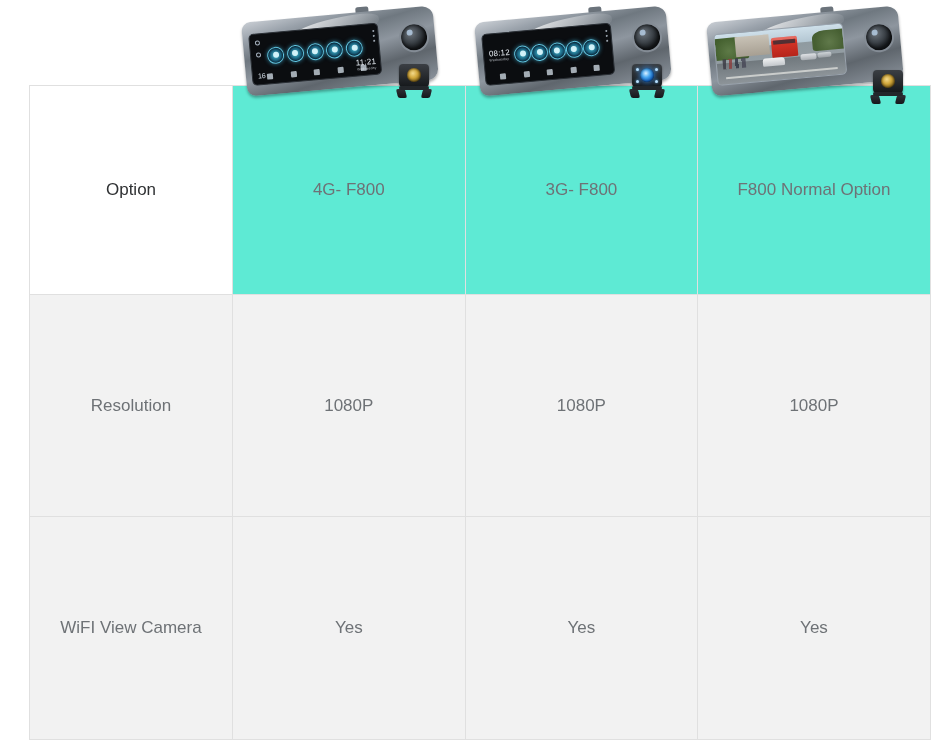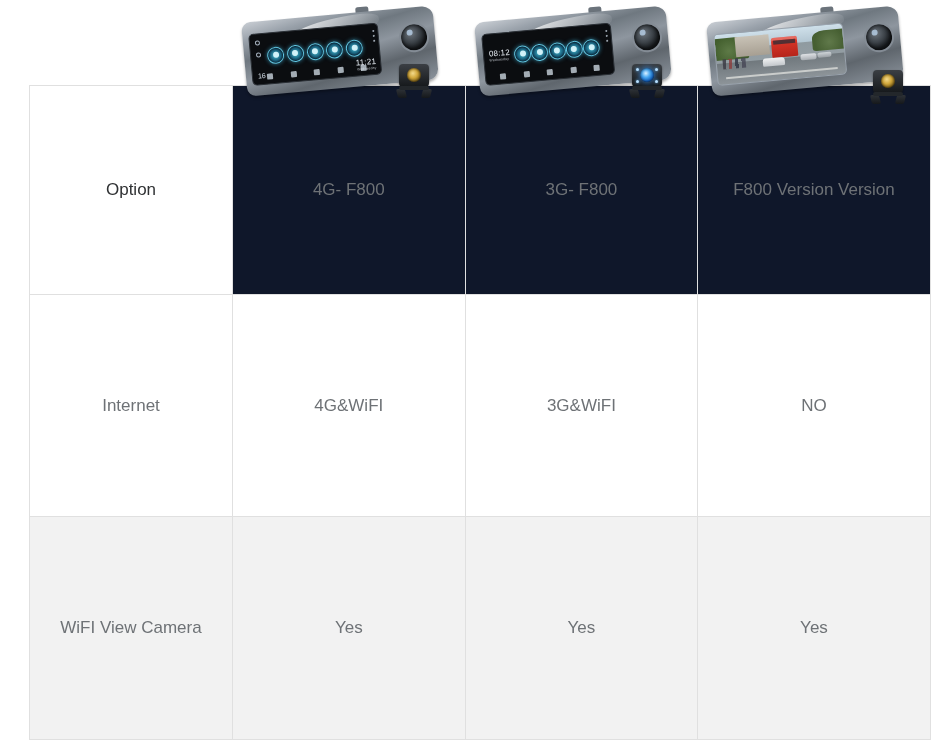--- a/index.html
+++ b/index.html
@@ -311,21 +311,21 @@
     font-size: 17px;
   }
   tr.shaded td { background: #f2f2f2; }
   tr.plain  td { background: #ffffff; }
 
   tr.header-row td.label-cell {
     background: #ffffff;
     color: #2f3133;
   }
   td.header-cell {
-    background: #0f172a;
+    background: #5eead4;
     color: #ffffff;
     font-size: 19px;
     text-align: center;
     vertical-align: bottom;
     padding-bottom: 9px;
     border-color: #8dc5ec;
     position: relative;
   }
 </style>
 </head>
@@ -464,27 +464,27 @@
         <col class="c-label">
           <col class="c-data">
           <col class="c-data">
           <col class="c-data">
       </colgroup>
       <tbody id="table-body">
           <tr class="header-row">
             <td class="label-cell">Option</td>
             <td class="header-cell">4G- F800</td>
             <td class="header-cell">3G- F800</td>
-            <td class="header-cell">F800 Version Version</td>
+            <td class="header-cell">F800 Normal Option</td>
           </tr>
-          <tr class="plain">
-            <td class="label-cell">Internet</td>
-            <td>4G&amp;WiFI</td>
-            <td>3G&amp;WiFI</td>
-            <td>NO</td>
+          <tr class="shaded">
+            <td class="label-cell">Resolution</td>
+            <td>1080P</td>
+            <td>1080P</td>
+            <td>1080P</td>
           </tr>
           <tr class="shaded">
             <td class="label-cell">WiFI View Camera</td>
             <td>Yes</td>
             <td>Yes</td>
             <td>Yes</td>
           </tr>
         </tbody>
     </table>
   </div>

